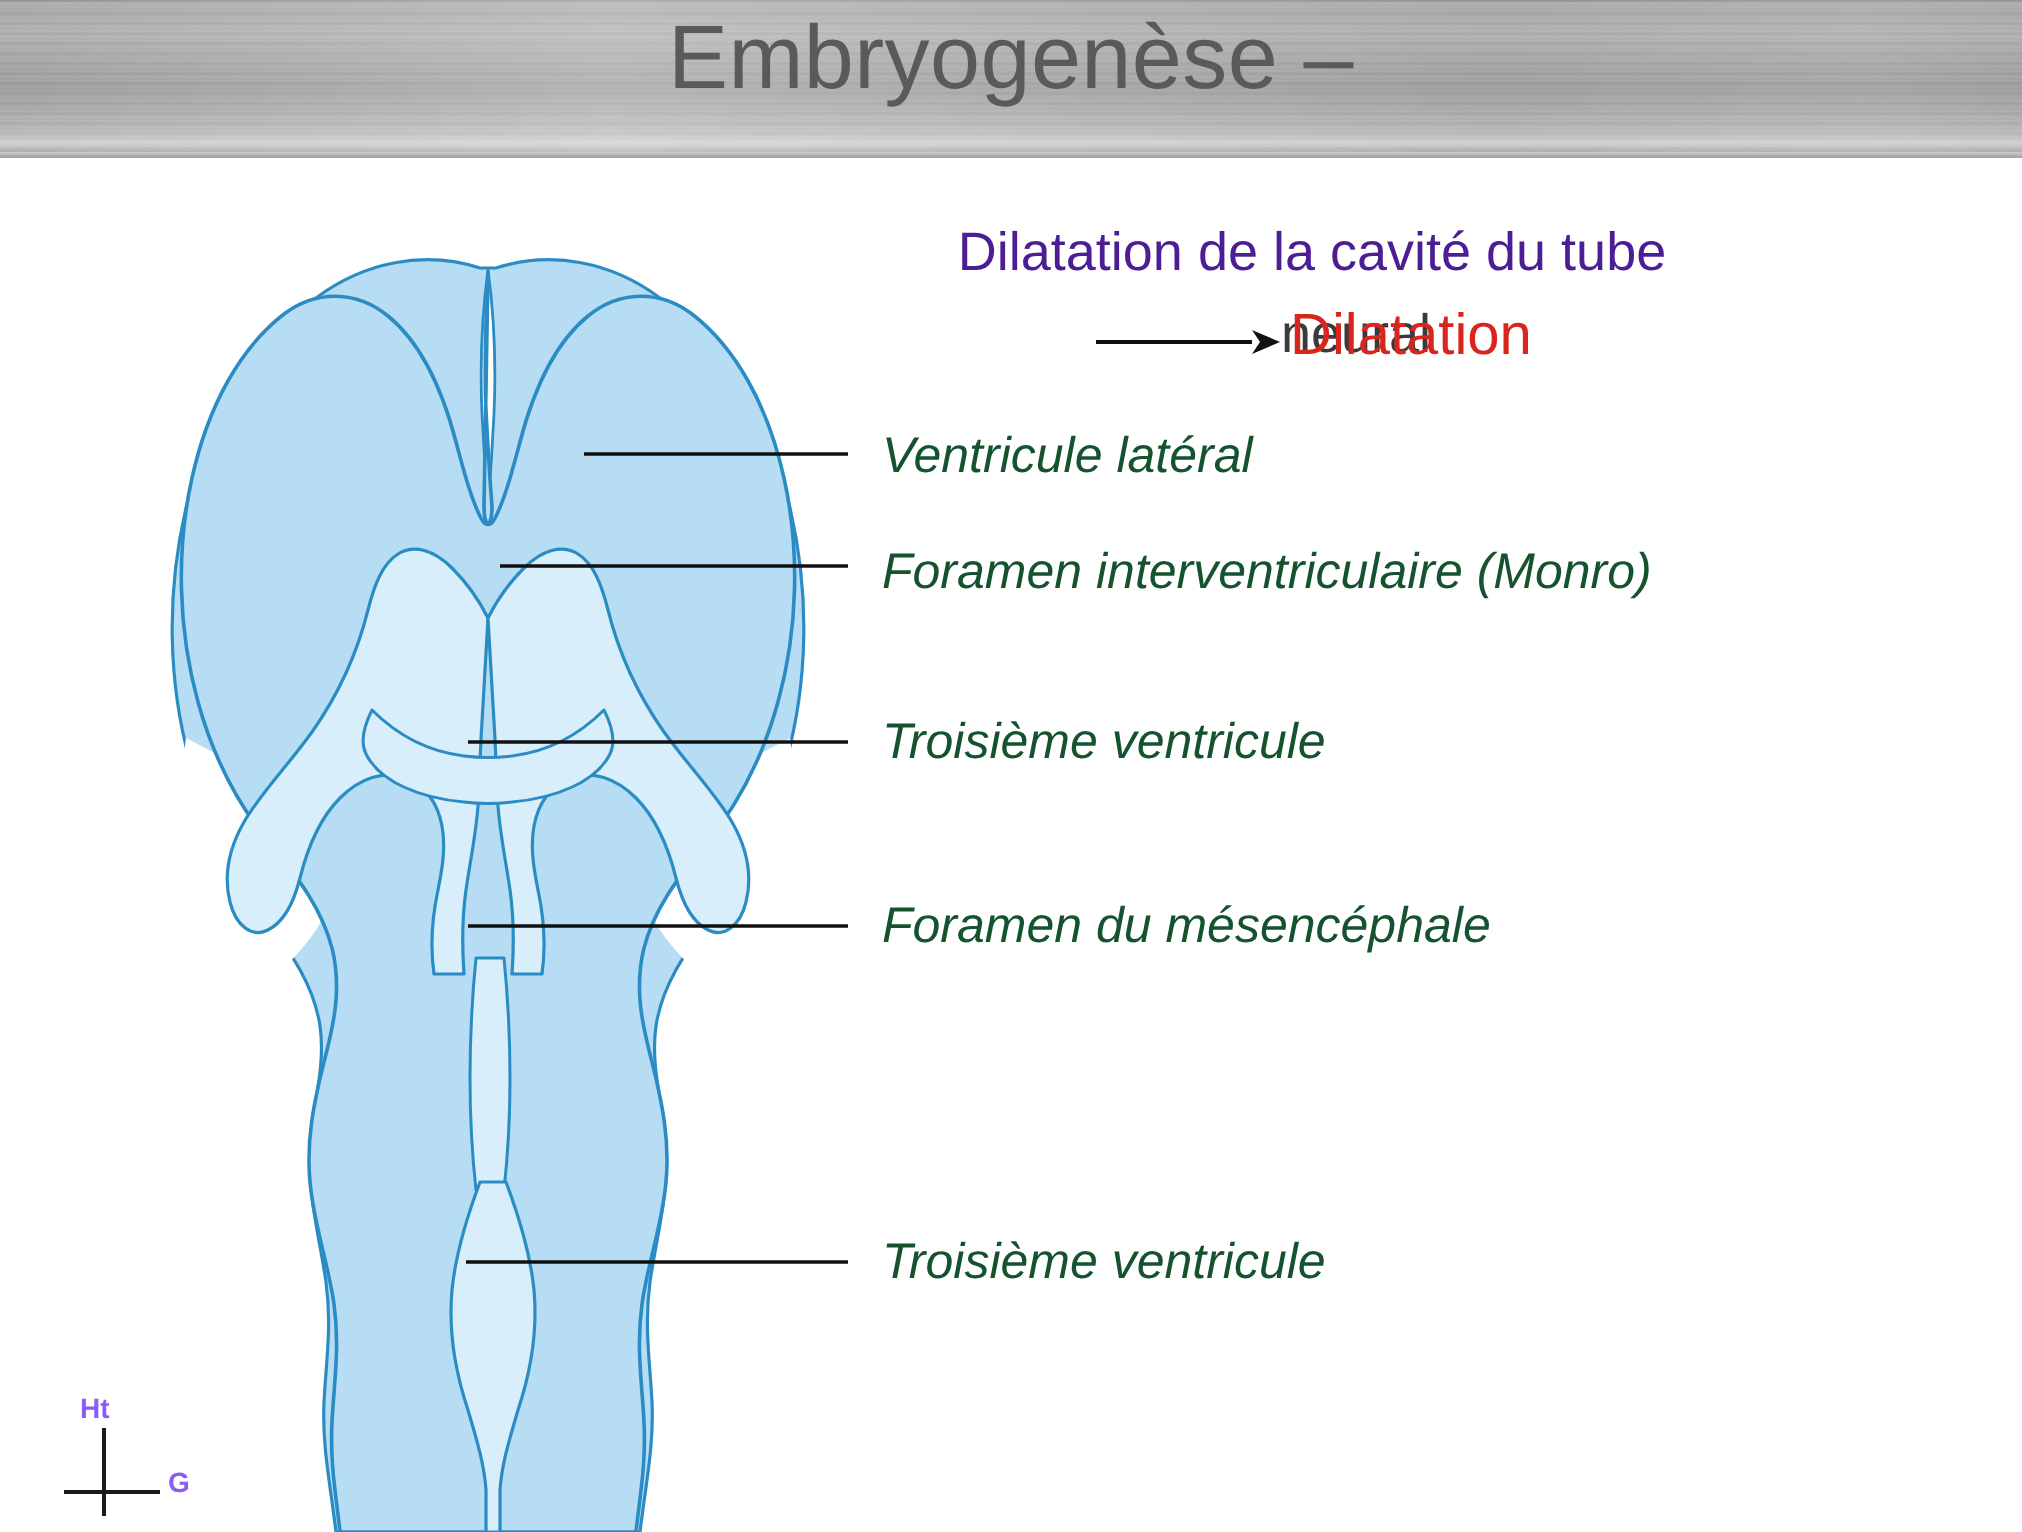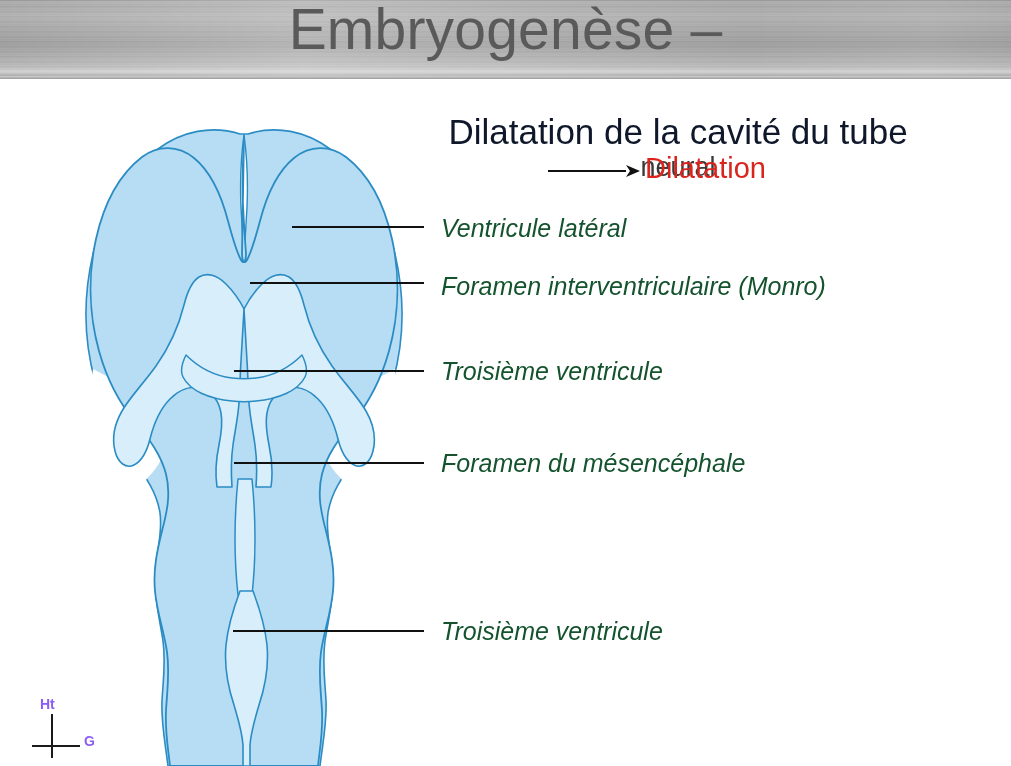--- a/index.html
+++ b/index.html
@@ -71,37 +71,37 @@
   #title-text {
     position: absolute;
     left: 0; top: 0;
     width: 1011px;
     height: 64px;
     display: flex;
     align-items: center;
     justify-content: center;
     padding-bottom: 6px;
     box-sizing: border-box;
-    font-size: 57px;
+    font-size: 45px;
     letter-spacing: 0.2px;
     white-space: nowrap;
     z-index: 3;
   }
   .title-main { color: #5a5a5a; }
   .title-accent { color: #f4675f; }
 
   
   #headline {
     position: absolute;
-    left: 418px;
+    left: 396px;
     top: 108px;
     width: 520px;
     text-align: center;
-    font-size: 35px;
-    color: #0f172a;
+    font-size: 27px;
+    color: #4c1d95;
     line-height: 1.38;
   }
   #headline-line2 {
     position: absolute;
     left: 418px;
     top: 152px;
     width: 520px;
     text-align: center;
     font-size: 27px;
     color: #3a3a3a;

